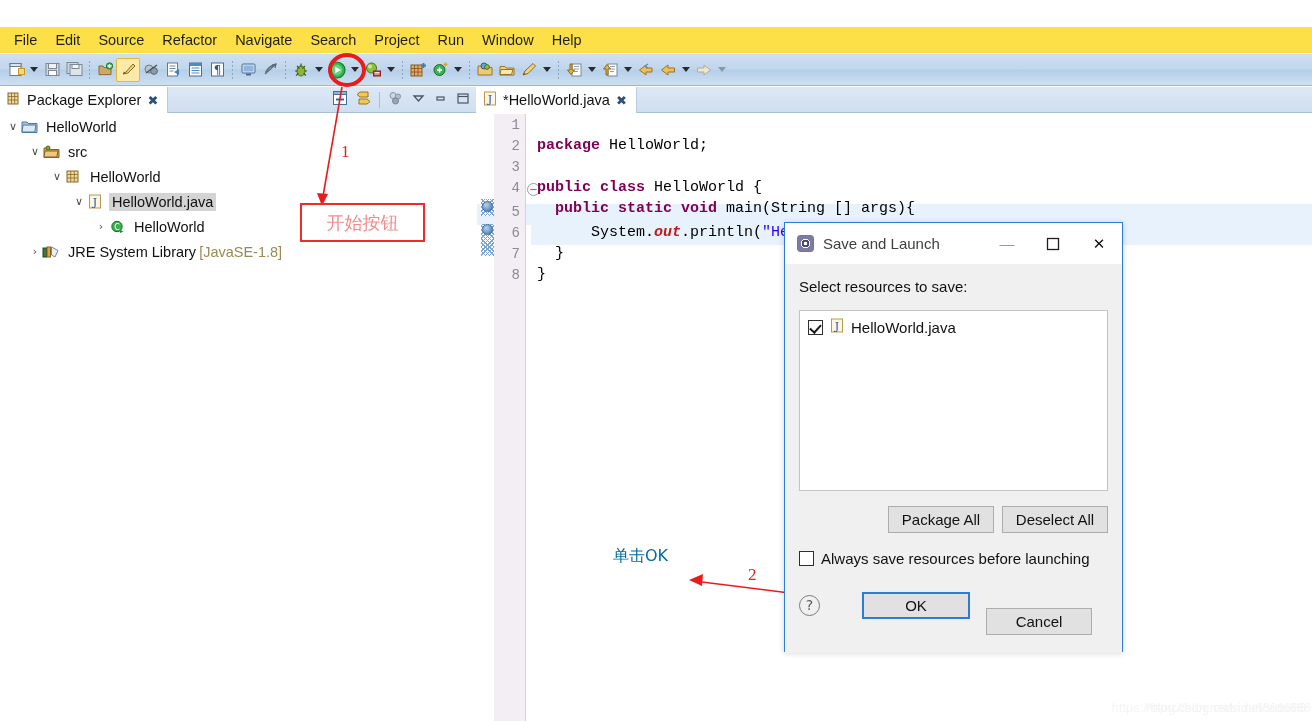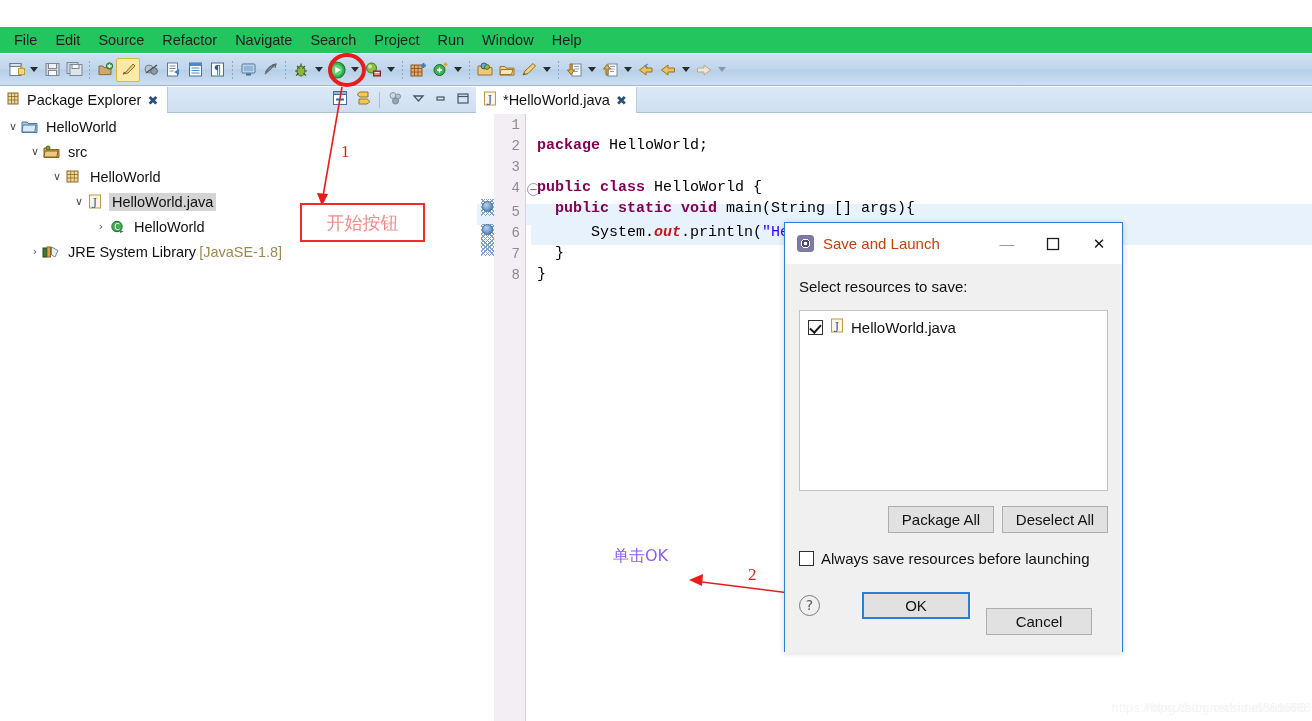--- a/index.html
+++ b/index.html
@@ -21,21 +21,21 @@
   .eclipse-icon {
     width: 16px; height: 16px; border-radius: 2px;
     background: radial-gradient(circle at 50% 50%, #ffffff 0 16%, #3c3c5a 17% 34%, #ffffff 35% 44%, #6b6b95 45% 100%);
     border: 1px solid #6f6f93; margin-right: 7px; flex: none;
   }
   .title-text { font-size: 14.5px; color: #4a4a4a; letter-spacing: .1px; }
 
   
   .menubar {
     position: absolute; left: 0; top: 27px; width: 1312px; height: 26px;
-    background: #22c55e; display: flex; align-items: center; padding-left: 5px;
+    background: #fde047; display: flex; align-items: center; padding-left: 5px;
   }
   .menu-item {
     font-size: 14.5px; color: #1f1f1f; padding: 2px 9px; cursor: default; white-space: nowrap;
   }
 
   
   .toolbar {
     position: absolute; left: 0; top: 54px; width: 1312px; height: 32px;
     background: linear-gradient(to bottom, #cfe0f1 0%, #c0d6ec 48%, #b6cfe8 52%, #cde0f2 100%);
     border-bottom: 1px solid #9cb6d0;
@@ -132,36 +132,36 @@
   .anno-box {
     position: absolute; border: 2px solid #ef2b2b; background: #ffffff;
     display: flex; align-items: center; justify-content: center;
     color: #f58b8b; font-size: 18px; font-family: "DejaVu Sans", sans-serif;
   }
   .anno-num {
     position: absolute; color: #e02020; font-size: 17px;
     font-family: "Liberation Serif", serif;
   }
   .anno-text {
-    position: absolute; color: #8b5cf6; font-size: 16px;
+    position: absolute; color: #0369a1; font-size: 16px;
     font-family: "DejaVu Sans", sans-serif; white-space: nowrap;
   }
 
   
   .dialog {
     position: absolute; left: 784px; top: 222px; width: 339px; height: 430px;
     background: #f0f0f0; border: 1px solid #2a7fd4; box-shadow: 0 1px 6px rgba(0,0,0,.18);
   }
   .dlg-title { height: 41px; background: #ffffff; display: flex; align-items: center; padding-left: 12px; }
   .dlg-icon {
     width: 17px; height: 17px; border-radius: 3px; margin-right: 9px; flex: none;
     background: radial-gradient(circle at 50% 50%, #ffffff 0 18%, #4a4a70 19% 36%, #ffffff 37% 46%, #7b7ba6 47% 100%);
     border: 1px solid #77779d;
   }
-  .dlg-title-text { font-size: 15px; color: #c2410c; }
+  .dlg-title-text { font-size: 15px; color: #404040; }
   .dlg-wbtns { margin-left: auto; display: flex; align-items: center; height: 41px; }
   .wbtn { width: 46px; height: 41px; display:flex; align-items:center; justify-content:center; font-size: 15px; color: #111; }
   .wbtn.minz { color: #9a9a9a; }
   .dlg-body { position: relative; height: 389px; background: #f0f0f0; padding: 0 14px; }
   .dlg-label { font-size: 15px; color: #111; padding-top: 14px; }
   .dlg-list {
     margin-top: 15px; height: 181px; background: #ffffff; border: 1px solid #c3c3c3; padding: 7px 8px;
   }
   .list-item { display: flex; align-items: center; gap: 7px; font-size: 15px; color: #111; }
   .cbx { width: 15px; height: 15px; border: 1px solid #2f2f2f; background: #fff; position: relative; flex: none; }

